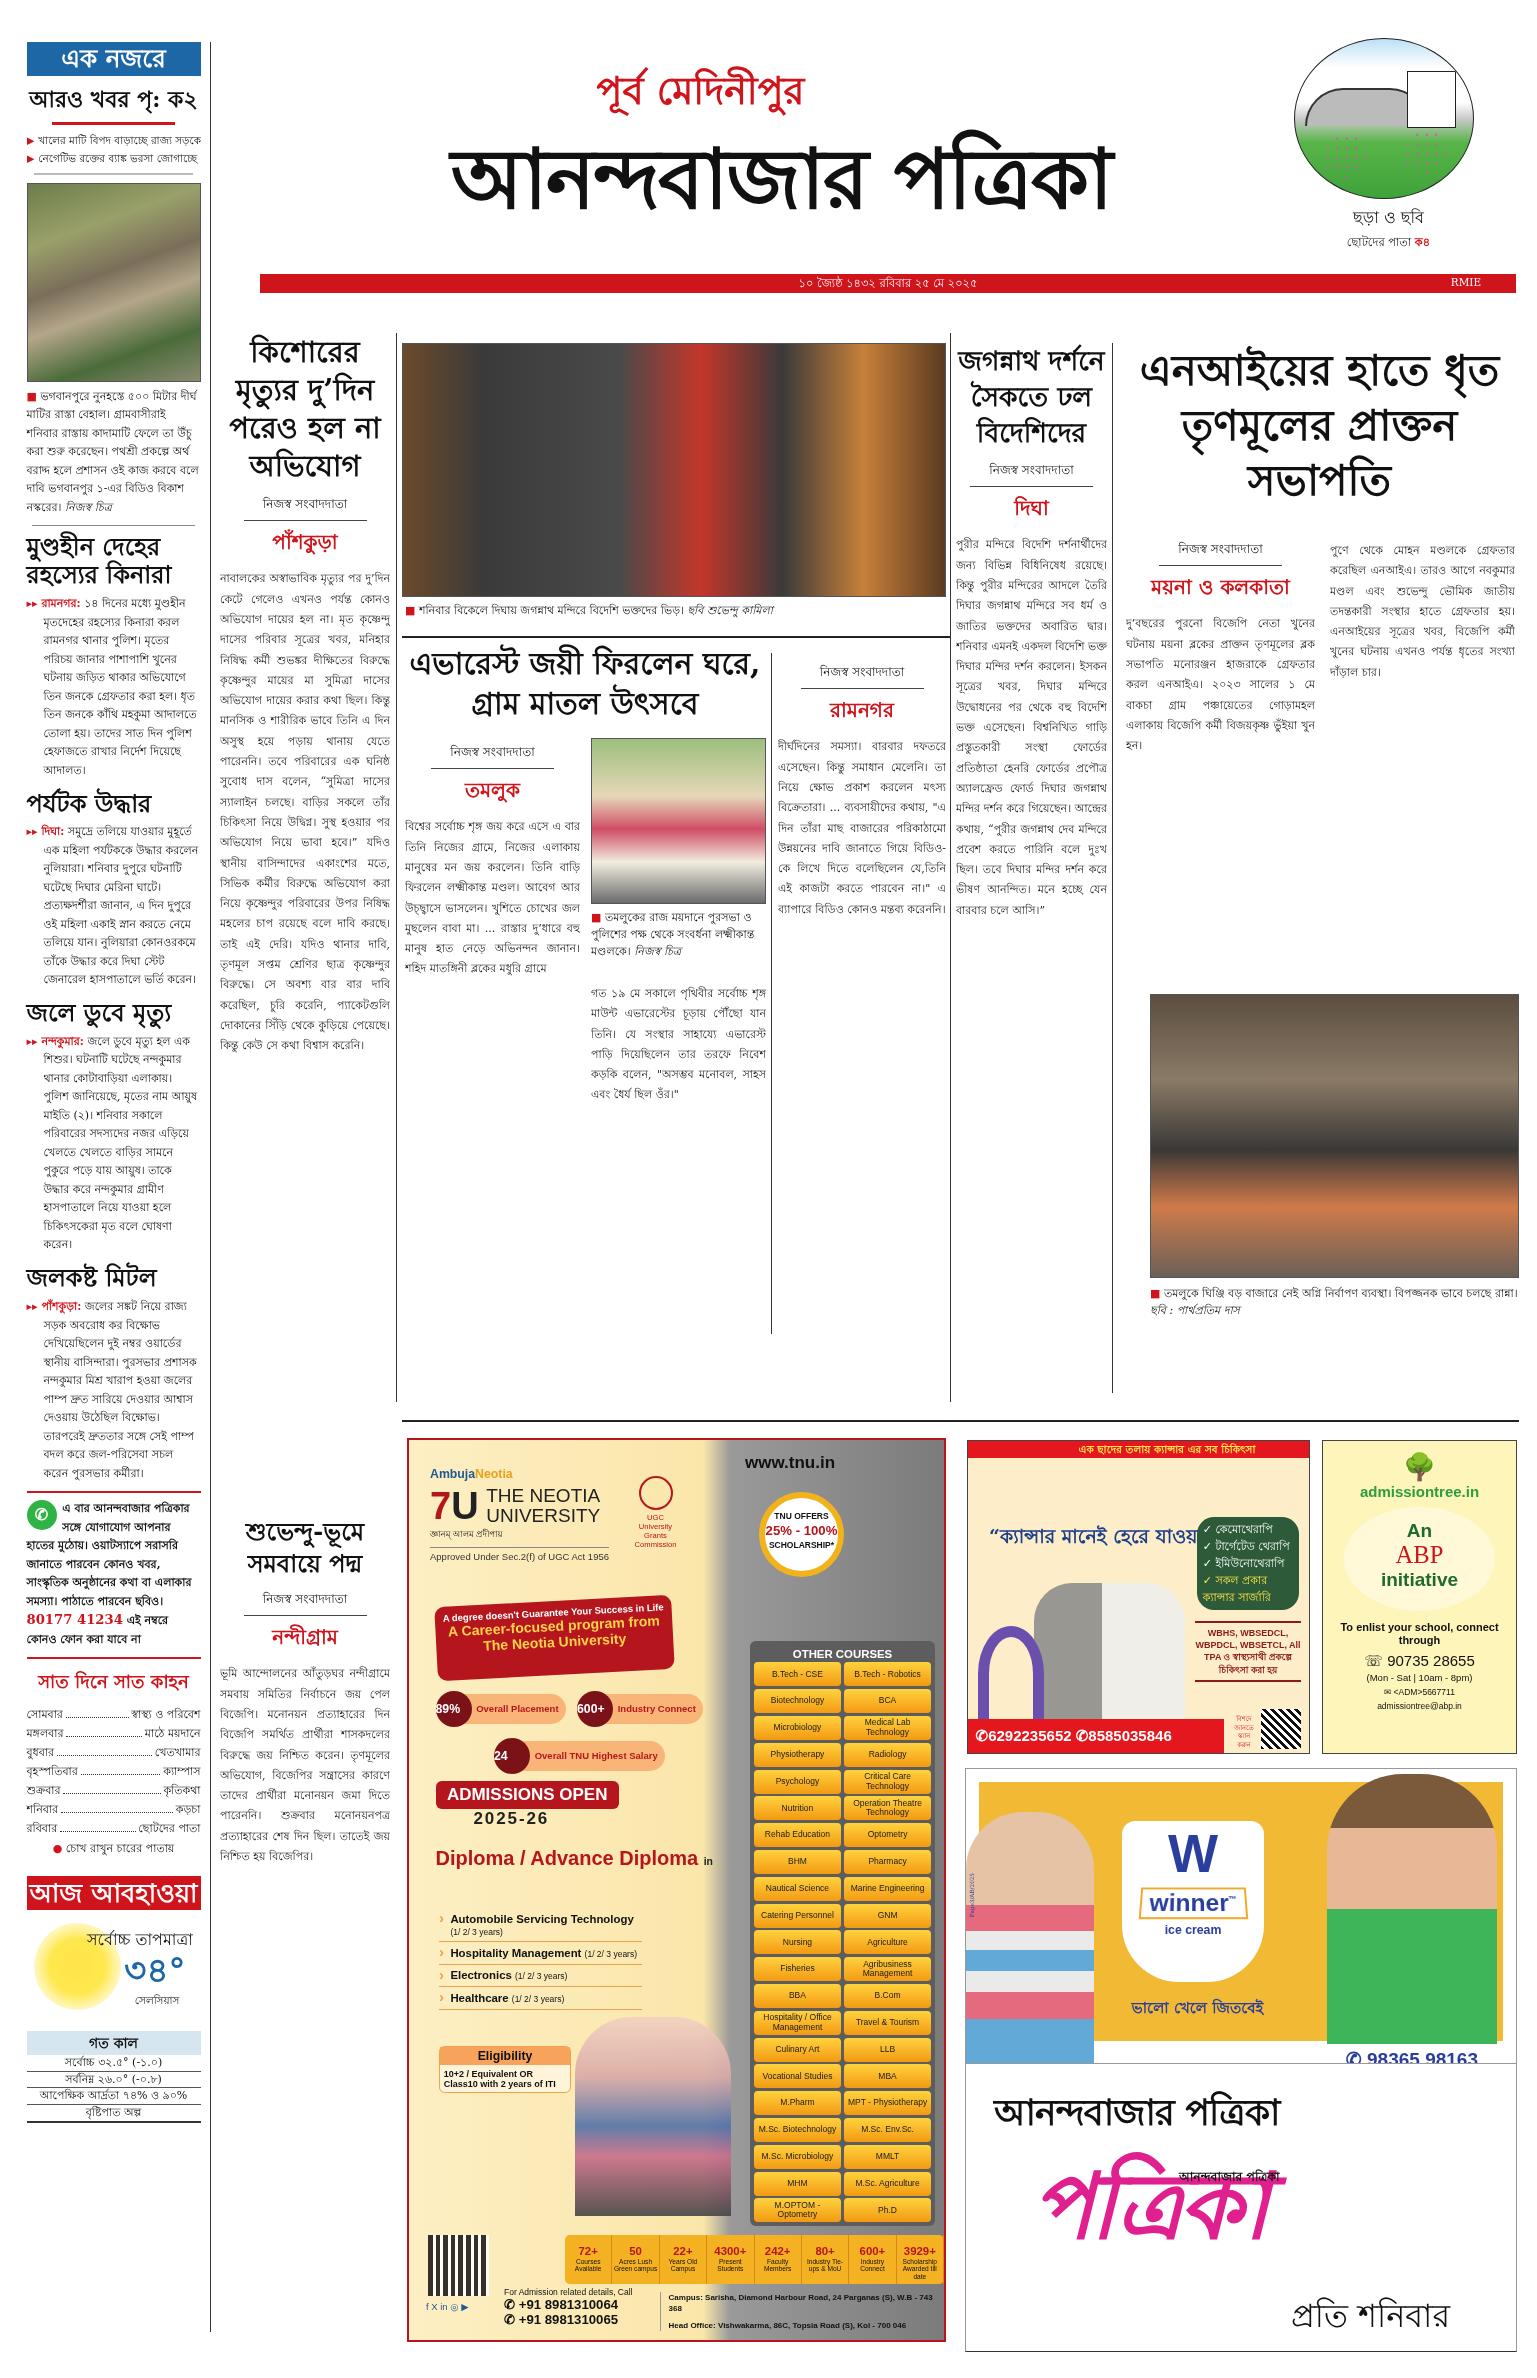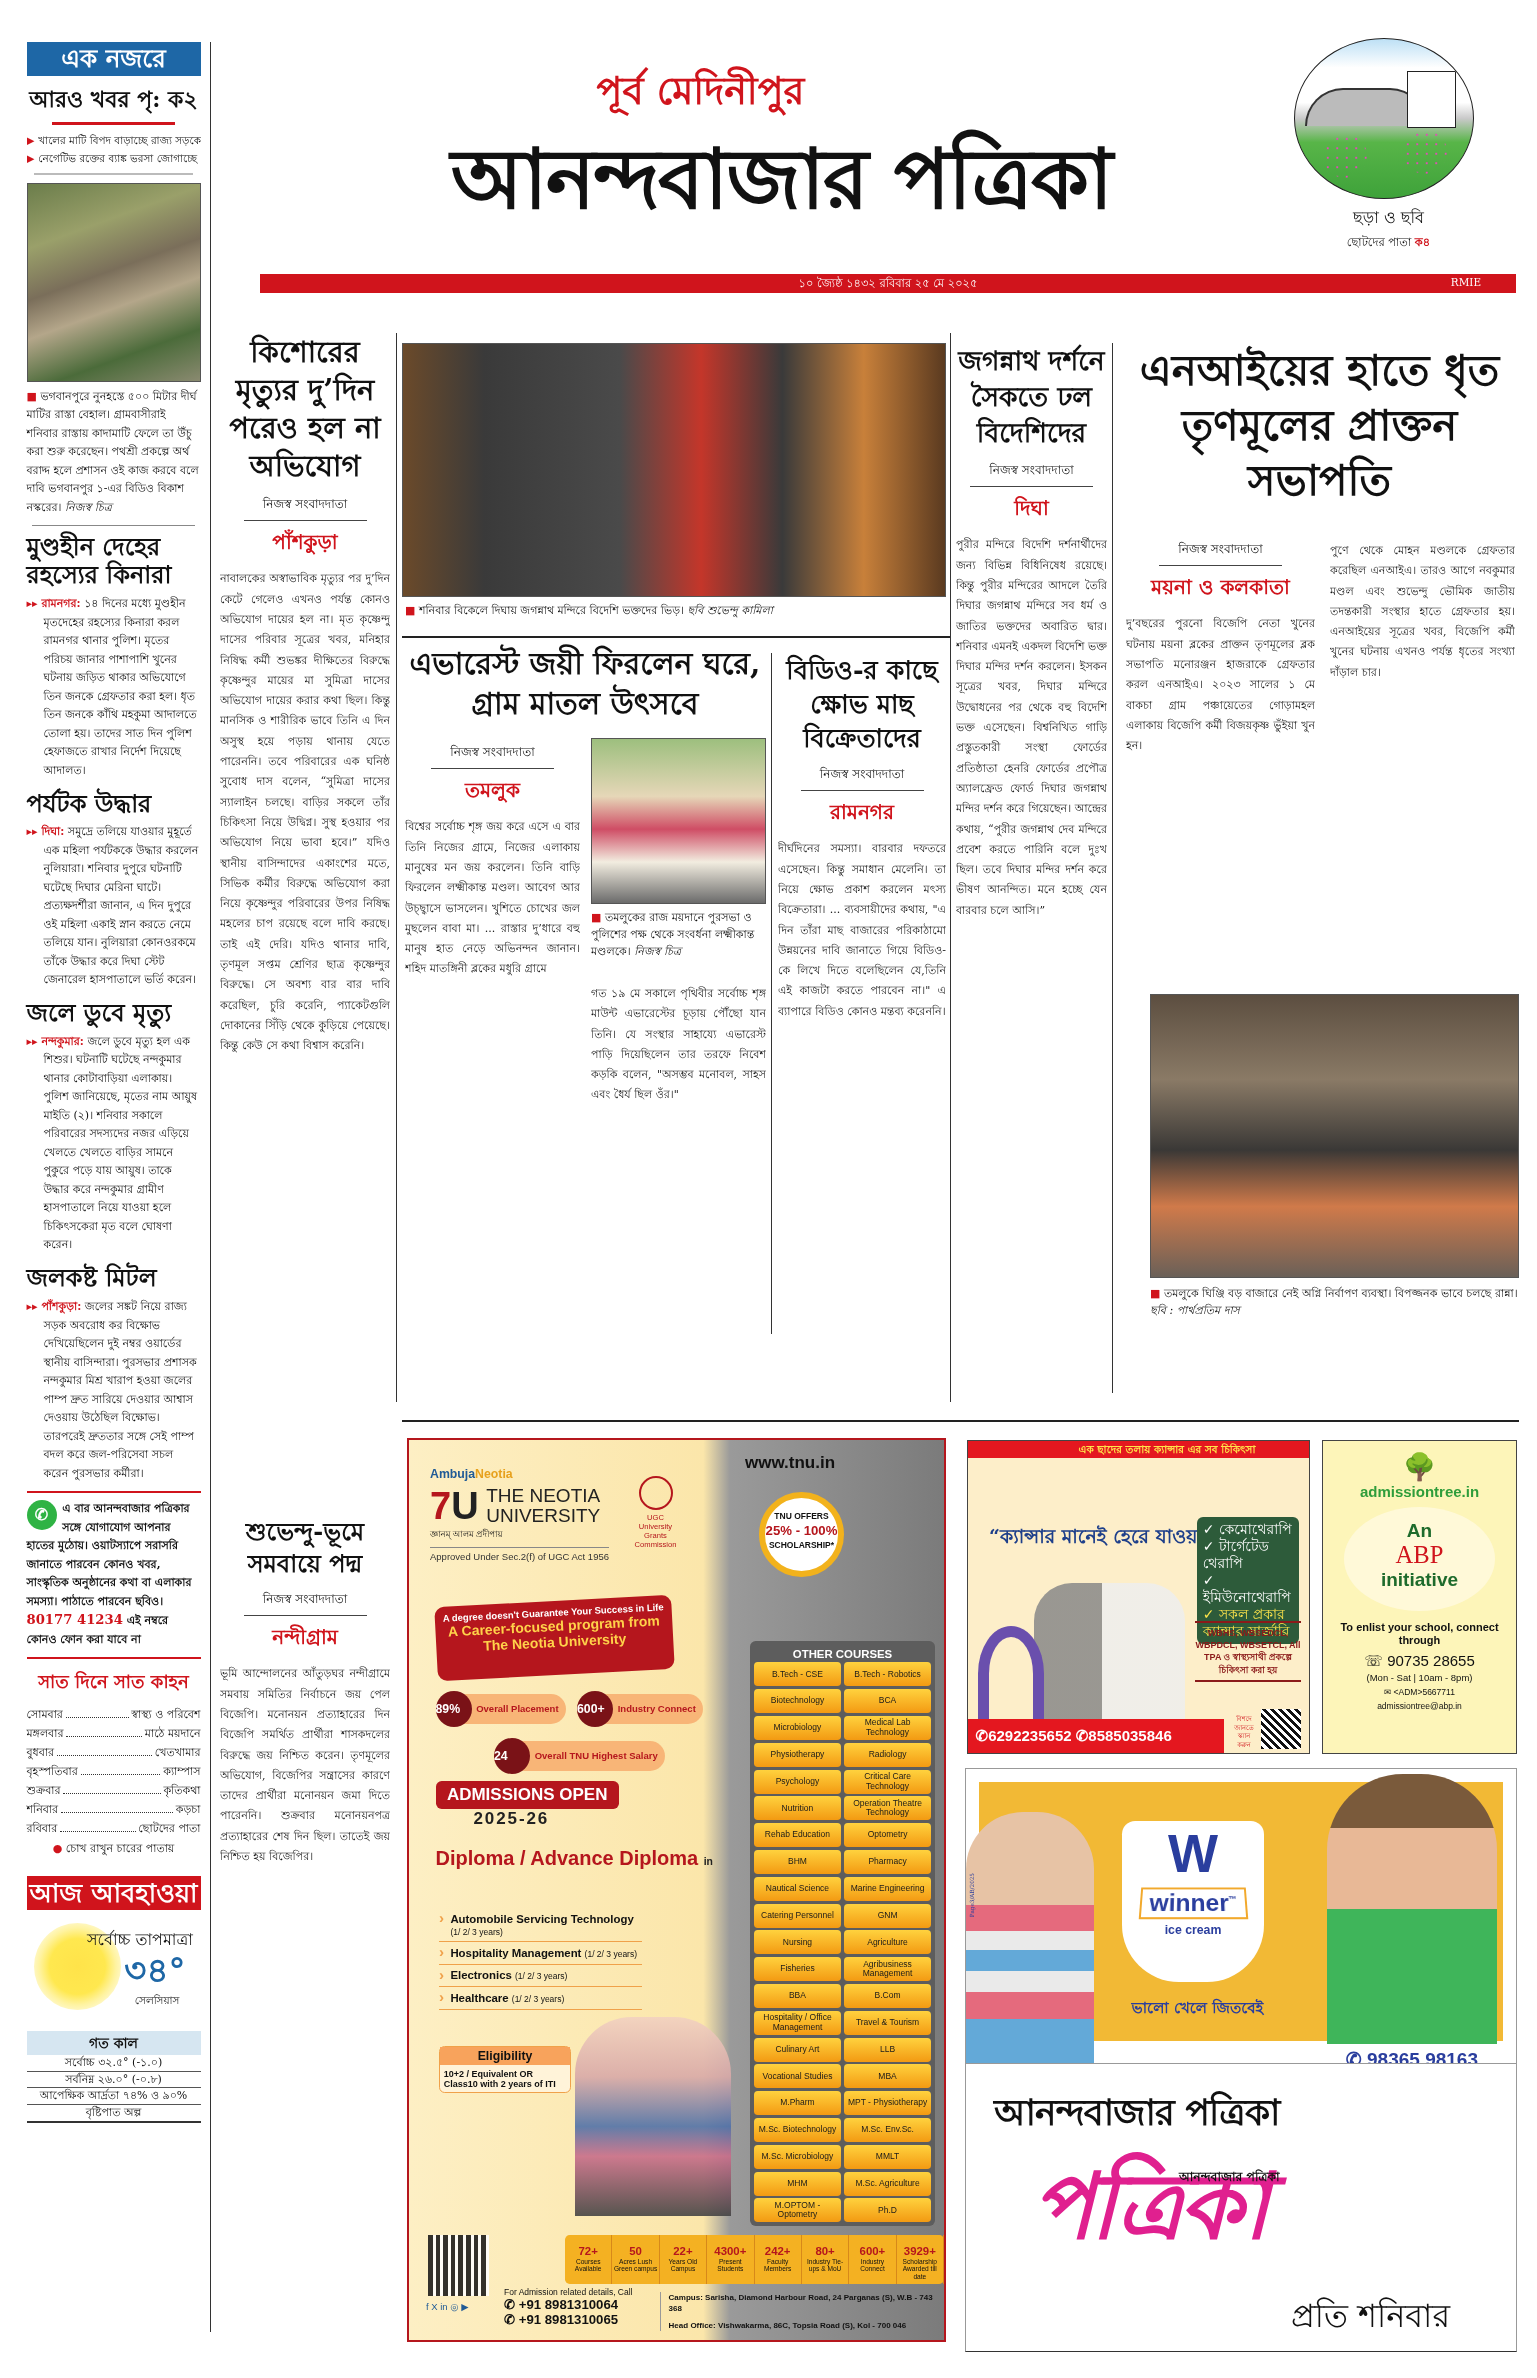--- a/index.html
+++ b/index.html
@@ -113,21 +113,21 @@
   .tnu-addr{position:absolute;left:251px;top:852px;width:274px;font-family:"Liberation Sans",sans-serif;font-size:8px;font-weight:bold;line-height:11.4px;border-left:0.9px solid #999;padding-left:7.6px}
 
   #poddar{left:967px;top:1440px;width:343px;height:314px;border:0.9px solid #444;background:#fdeec9}
   .pod-head{background:#1e4fa3;color:#fff;height:57px;position:relative}
   .pod-logo{position:absolute;left:15px;top:1.9px;width:53px;height:61px;background:#fff;text-align:center;font-size:5.7px;color:#d0141c;font-family:"Liberation Sans",sans-serif}
   .pod-logo .c{width:38px;height:38px;border-radius:50%;border:2.8px solid #1e4fa3;margin:3.8px auto 1.9px}
   .pod-name{position:absolute;left:80px;top:5.7px;font-size:21px;font-weight:bold}
   .pod-loc{position:absolute;left:142px;top:36px;font-size:10.4px}
   .pod-strip{background:#e4171f;color:#ffe54a;text-align:center;font-size:10.4px;font-weight:bold;height:17px;line-height:17px;padding-left:57px}
   .pod-quote{position:absolute;left:21px;top:83px;color:#1e3f8a;font-size:19px;font-weight:bold;line-height:24.6px;text-align:center}
-  .pod-list{position:absolute;left:229px;top:76px;width:102px;background:#2d5b3a;border-radius:6px;color:#fff;font-size:14px;line-height:17px;padding:3.8px 5.7px}
+  .pod-list{position:absolute;left:229px;top:76px;width:102px;background:#2d5b3a;border-radius:17px;color:#fff;font-size:11px;line-height:17px;padding:3.8px 5.7px}
   .pod-list .y{color:#ffe54a}
   .pod-schemes{position:absolute;left:227px;top:180px;width:106px;color:#8b1a1a;font-family:"Liberation Sans",sans-serif;font-weight:bold;font-size:9px;text-align:center;line-height:12.3px;border-top:2.8px double #8b1a1a;border-bottom:2.8px double #8b1a1a;padding:3.8px 0}
   .pod-ribbon{position:absolute;left:9.5px;top:185px;width:66px;height:95px;border:11.4px solid #6a4fad;border-radius:50% 50% 0 0;border-bottom:none}
   .pod-people{position:absolute;left:66px;top:142px;width:151px;height:142px;background:linear-gradient(90deg,#888 0 45%,#eee 45% 100%);border-radius:38px 38px 0 0;opacity:.85}
   .pod-phones{position:absolute;left:0;bottom:0;width:256px;height:34px;background:#e4171f;color:#fff;font-family:"Liberation Sans",sans-serif;font-weight:bold;font-size:15px;line-height:34px;padding-left:7.6px;white-space:nowrap}
   .pod-qr{position:absolute;right:7.6px;bottom:3.8px;width:40px;height:40px;background:repeating-linear-gradient(45deg,#111 0 2.8px,#fff 2.8px 5.7px)}
   .pod-scan{position:absolute;right:51px;bottom:3.8px;font-size:6.6px;color:#d0141c;text-align:center;line-height:8.5px;width:28px}
 
   #admtree{left:1322px;top:1440px;width:195px;height:314px;border:0.9px solid #444;background:#fdf5b9;text-align:center;font-family:"Liberation Sans",sans-serif}
   .adm-tree-icon{font-size:26.5px;color:#2f9d3b;margin-top:9.5px}
@@ -311,21 +311,20 @@
   <div class="byline">নিজস্ব সংবাদদাতা</div>
   <div class="dateline">তমলুক</div>
   <div class="body-text" style="height:596px;overflow:hidden">বিশ্বের সর্বোচ্চ শৃঙ্গ জয় করে এসে এ বার তিনি নিজের গ্রামে, নিজের এলাকায় মানুষের মন জয় করলেন। তিনি বাড়ি ফিরলেন লক্ষ্মীকান্ত মণ্ডল। আবেগ আর উচ্ছ্বাসে ভাসলেন। খুশিতে চোখের জল মুছলেন বাবা মা। ... রাস্তার দু’ধারে বহু মানুষ হাত নেড়ে অভিনন্দন জানান। শহিদ মাতঙ্গিনী ব্লকের মধুরি গ্রামে</div>
 </div>
 <div class="abs photo" style="left:591px;top:738px;width:175px;height:166px;background:linear-gradient(180deg,#9dbf7e 0%,#e6d7b8 35%,#cf4d65 55%,#f2ede0 75%,#6b6b6b 100%)"></div>
 <div class="abs caption" style="left:591px;top:909px;width:175px"><span class="sq">■</span> <span>তমলুকের রাজ ময়দানে পুরসভা ও পুলিশের পক্ষ থেকে সংবর্ধনা লক্ষ্মীকান্ত মণ্ডলকে।</span> <i>নিজস্ব চিত্র</i></div>
 <div class="abs body-text" style="left:591px;top:984px;width:175px;height:345px;overflow:hidden">গত ১৯ মে সকালে পৃথিবীর সর্বোচ্চ শৃঙ্গ মাউন্ট এভারেস্টের চূড়ায় পৌঁছো যান তিনি। যে সংস্থার সাহায্যে এভারেস্ট পাড়ি দিয়েছিলেন তার তরফে নিবেশ কড়কি বলেন, "অসম্ভব মনোবল, সাহস এবং ধৈর্য ছিল ওঁর।"</div>
 <div class="vrule" style="left:771px;top:653px;height:681px"></div>
 
 <div class="abs" style="left:778px;top:653px;width:168px">
-  <div class="story-head" style="font-size:25.6px;line-height:34px">বিডিও-র কাছে ক্ষোভ মাছ বিক্রেতাদের</div>
   <div class="byline">নিজস্ব সংবাদদাতা</div>
   <div class="dateline">রামনগর</div>
   <div class="body-text" style="height:530px;overflow:hidden">দীর্ঘদিনের সমস্যা। বারবার দফতরে এসেছেন। কিন্তু সমাধান মেলেনি। তা নিয়ে ক্ষোভ প্রকাশ করলেন মৎস্য বিক্রেতারা। ... ব্যবসায়ীদের কথায়, "এ দিন তাঁরা মাছ বাজারের পরিকাঠামো উন্নয়নের দাবি জানাতে গিয়ে বিডিও-কে লিখে দিতে বলেছিলেন যে,তিনি এই কাজটা করতে পারবেন না।" এ ব্যাপারে বিডিও কোনও মন্তব্য করেননি।</div>
 </div>
 
 <div class="abs" style="left:220px;top:1412px;width:170px">
   <div class="story-head" style="font-size:24px;line-height:32px;margin-top:104px">শুভেন্দু-ভূমে সমবায়ে পদ্ম</div>
   <div class="byline">নিজস্ব সংবাদদাতা</div>
   <div class="dateline">নন্দীগ্রাম</div>
   <div class="body-text" style="height:662px;overflow:hidden">ভূমি আন্দোলনের আঁতুড়ঘর নন্দীগ্রামে সমবায় সমিতির নির্বাচনে জয় পেল বিজেপি। মনোনয়ন প্রত্যাহারের দিন বিজেপি সমর্থিত প্রার্থীরা শাসকদলের বিরুদ্ধে জয় নিশ্চিত করেন। তৃণমূলের অভিযোগ, বিজেপির সন্ত্রাসের কারণে তাদের প্রার্থীরা মনোনয়ন জমা দিতে পারেননি। শুক্রবার মনোনয়নপত্র প্রত্যাহারের শেষ দিন ছিল। তাতেই জয় নিশ্চিত হয় বিজেপির।</div>

